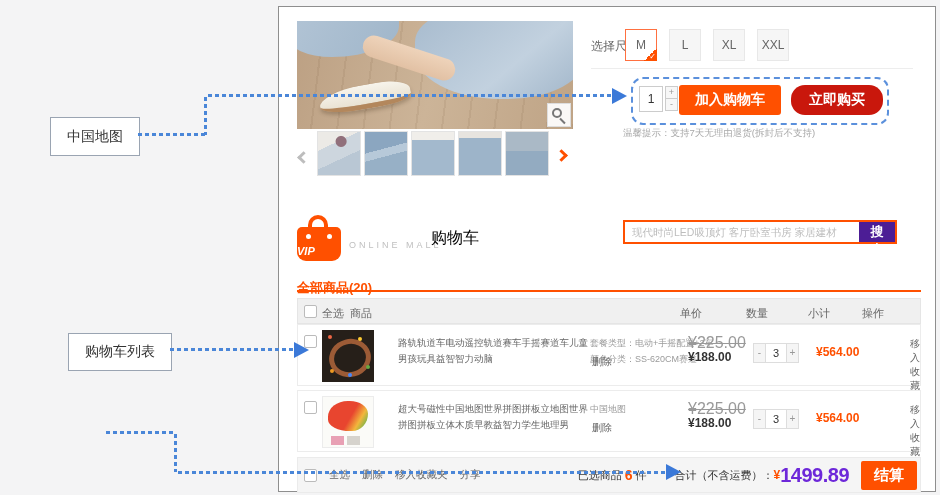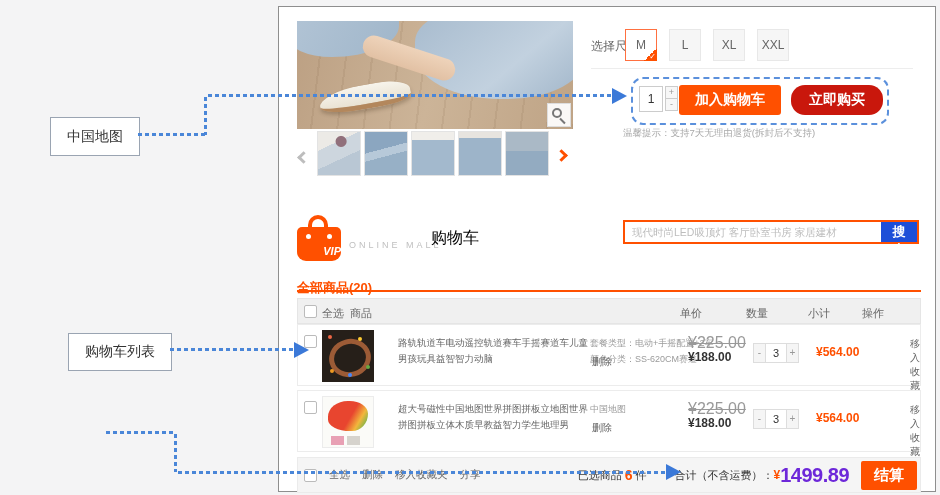--- a/index.html
+++ b/index.html
@@ -68,31 +68,31 @@
   .tip{position:absolute;left:344px;top:120px;font-size:9.5px;color:#a8a8a8}
 
   
   .bag{position:absolute;left:18px;top:208px;width:44px;height:46px}
   .bag .handle{position:absolute;left:11px;top:0;width:20px;height:13px;border:4px solid #ff5000;
                border-bottom:none;border-radius:11px 11px 0 0}
   .bag .bbody{position:absolute;left:0;bottom:0;width:44px;height:34px;background:#ff5000;
               border-radius:5px 5px 9px 9px}
   .bag .eye{position:absolute;bottom:22px;width:5px;height:5px;border-radius:50%;background:#fff}
   .bag .eye.l{left:9px}.bag .eye.r{right:9px}
-  .bag .vip{position:absolute;bottom:4px;width:100%;text-align:right;color:#fff;
+  .bag .vip{position:absolute;bottom:4px;width:100%;text-align:left;color:#fff;
             font-weight:bold;font-style:italic;font-size:11px}
   .brand{position:absolute;left:68px;top:204px;font-size:24px;font-weight:bold;color:#141414;letter-spacing:.5px}
   .brand-sub{position:absolute;left:70px;top:233px;font-size:9px;color:#c0c0c0;letter-spacing:3px}
   .ptitle{position:absolute;left:152px;top:221px;font-size:16px;color:#000000}
-  .search{position:absolute;left:344px;top:213px;width:296px;height:24px;border:2px solid #ff5000;
+  .search{position:absolute;left:344px;top:213px;width:274px;height:24px;border:2px solid #ff5000;
           display:flex;background:#fff}
   .sinput{border:none;outline:none;flex:1;min-width:0;font-size:10.5px;padding:0 7px;color:#666;
           font-family:inherit}
   .sinput::placeholder{color:#bdbdbd}
-  .sbtn{width:36px;background:#1d4ed8;color:#fff;border:none;font-size:13px;font-weight:bold;
+  .sbtn{width:36px;background:#4c1d95;color:#fff;border:none;font-size:13px;font-weight:bold;
         cursor:pointer;font-family:Liberation Sans, sans-serif}
 
   
   .tab{position:absolute;left:18px;top:272px;font-size:13px;font-weight:bold;color:#ff5000;cursor:pointer}
   .tabline{position:absolute;left:18px;top:283px;width:624px;height:2px;background:#ff5000}
   .thead{position:absolute;left:18px;top:291px;width:624px;height:26px;background:#f0f0f0;
          border:1px solid #e5e5e5}
   .thead span{position:absolute;top:7px;font-size:11px;color:#666}
   .h-sel{left:24px}.h-prod{left:52px}.h-price{left:382px}.h-qty{left:448px}.h-sub{left:510px}.h-act{left:564px}
   .cb{width:13px;height:13px;background:#fff;border:1px solid #bbb;border-radius:2px;cursor:pointer}

